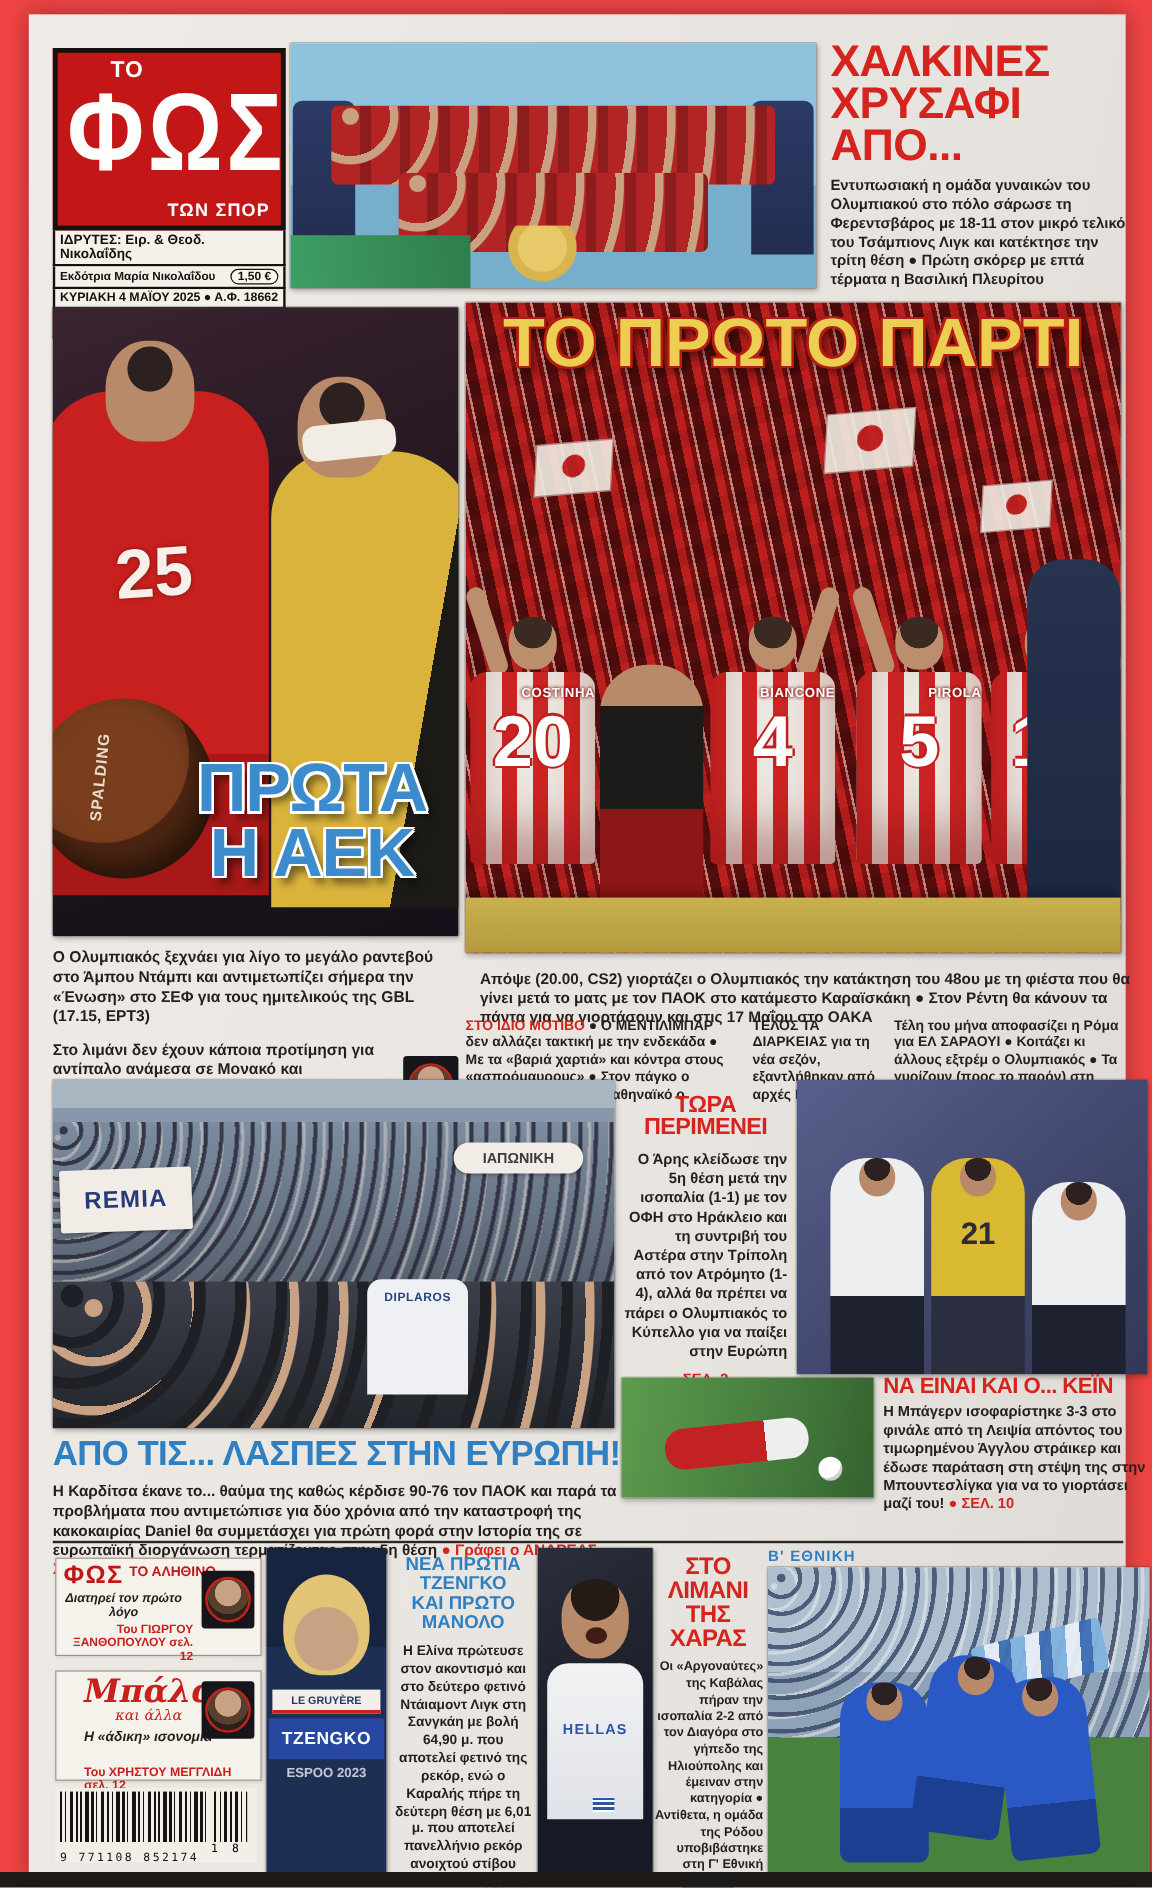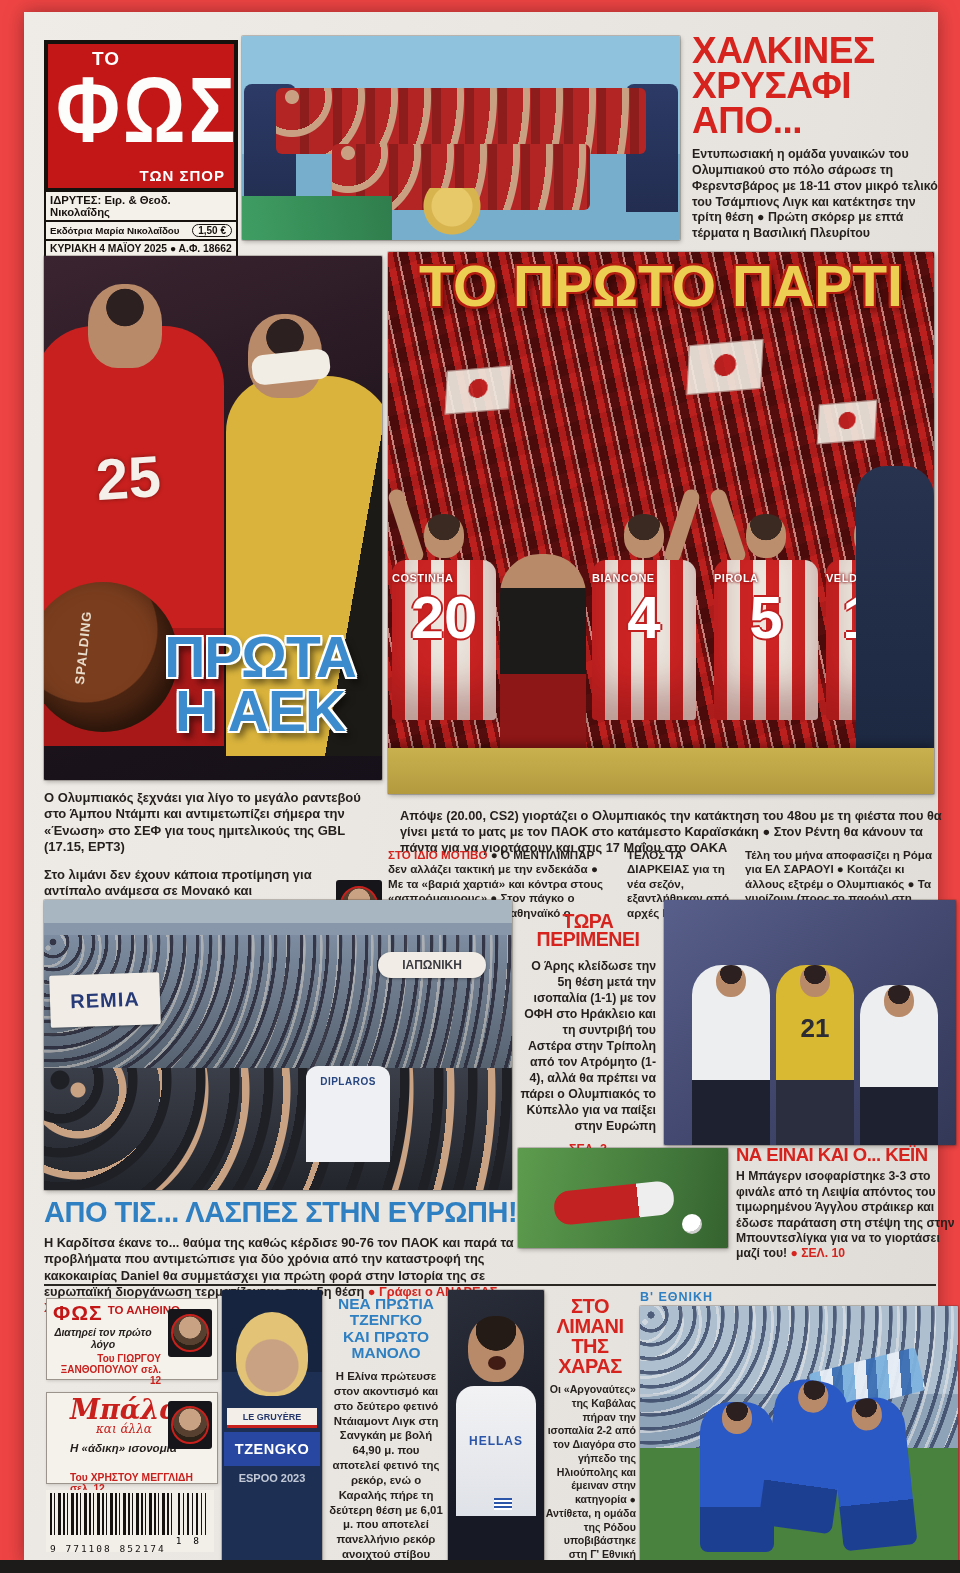--- a/index.html
+++ b/index.html
@@ -85,21 +85,21 @@
   .flag { position:absolute; background:radial-gradient(circle at 50% 46%, #c32222 0 24%, #f1ece2 25%); border:1px solid rgba(90,10,10,.4); transform:skewX(-8deg) rotate(-5deg); opacity:.9; }
   #party-stage { position:absolute; left:0; right:0; bottom:0; height:46px; background:linear-gradient(#c9b14e,#b39a3e);
      box-shadow:0 -3px 8px rgba(0,0,0,.35); }
   .pl-figure { position:absolute; bottom:28px; width:104px; height:252px; }
   .pl-head { margin:0 auto; width:40px; height:44px; border-radius:46%;
      background:radial-gradient(circle at 50% 24%, #3a2a22 0 40%, #bb8e6d 41%); }
   .pl-arm { position:absolute; top:-26px; width:16px; height:76px; background:#bb8e6d; border-radius:8px; transform:rotate(18deg); }
   .pl-arm.l { left:6px; transform:rotate(-18deg); } .pl-arm.r { right:6px; }
   .pl-jersey { margin-top:2px; height:160px; border-radius:14px 14px 4px 4px; position:relative;
      background:repeating-linear-gradient(90deg,#cd2424 0 13px, #ece6de 13px 26px); box-shadow:inset 0 -30px 40px rgba(100,10,10,.35); }
-  .pl-name { position:absolute; top:12px; left:0; right:0; text-align:left; color:#fff; font-weight:bold; font-size:11px; letter-spacing:.5px; text-shadow:0 0 3px #8d1212, 0 0 3px #8d1212; }
+  .pl-name { position:absolute; top:12px; left:0; right:0; text-align:right; color:#fff; font-weight:bold; font-size:11px; letter-spacing:.5px; text-shadow:0 0 3px #8d1212, 0 0 3px #8d1212; }
   .pl-num { position:absolute; top:28px; left:0; right:0; text-align:center; color:#fff; font-weight:bold; font-size:60px; line-height:1;
      text-shadow:-2px 0 0 #c02020,2px 0 0 #c02020,0 -2px 0 #c02020,0 2px 0 #c02020; }
   #fan-dark { position:absolute; bottom:30px; left:112px; width:86px; height:210px;
      background:linear-gradient(#b98a69 0 34px, #1d1a1a 34px 120px, #8d1616 120px); border-radius:40px 40px 0 0; }
   #staff-navy { position:absolute; right:0; bottom:28px; width:78px; height:300px; background:linear-gradient(#27334f,#1c2740); border-radius:30px 30px 0 0; }
 
   #party-lede { left:364px; top:796px; width:548px; font-size:12.8px;margin-left:12px; }
   #party-cols { left:364px; top:836px; width:548px; display:flex; }
   #party-col1 { width:225px; }
   #party-col2 { width:118px; padding-left:14px; }

